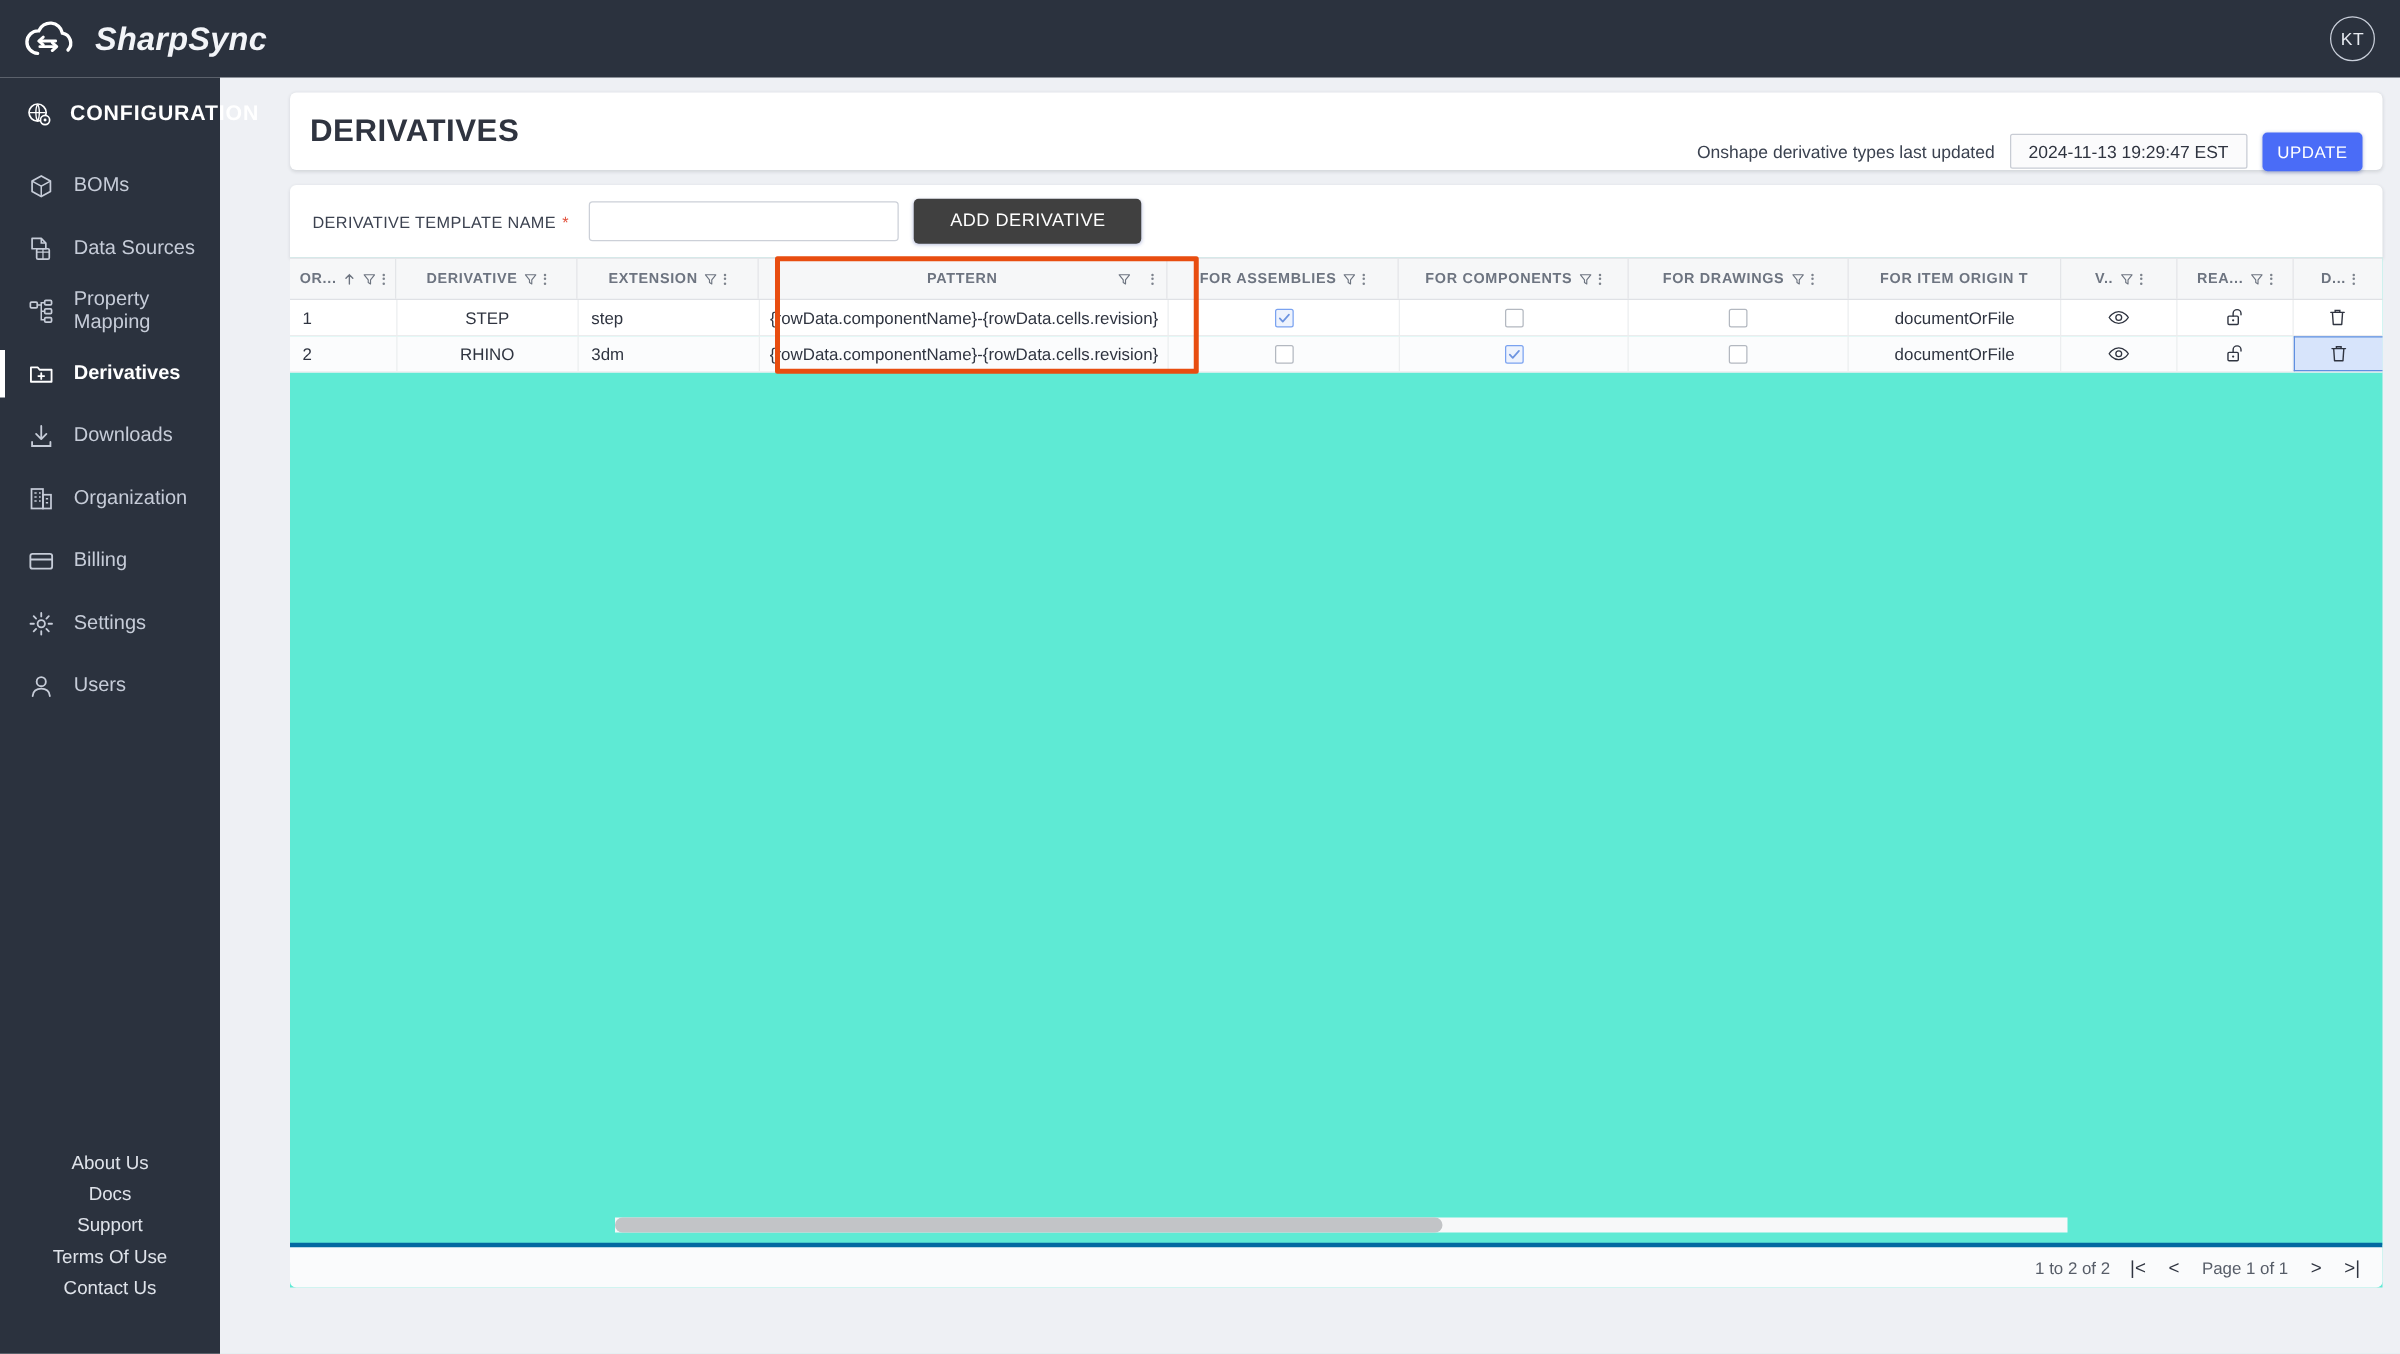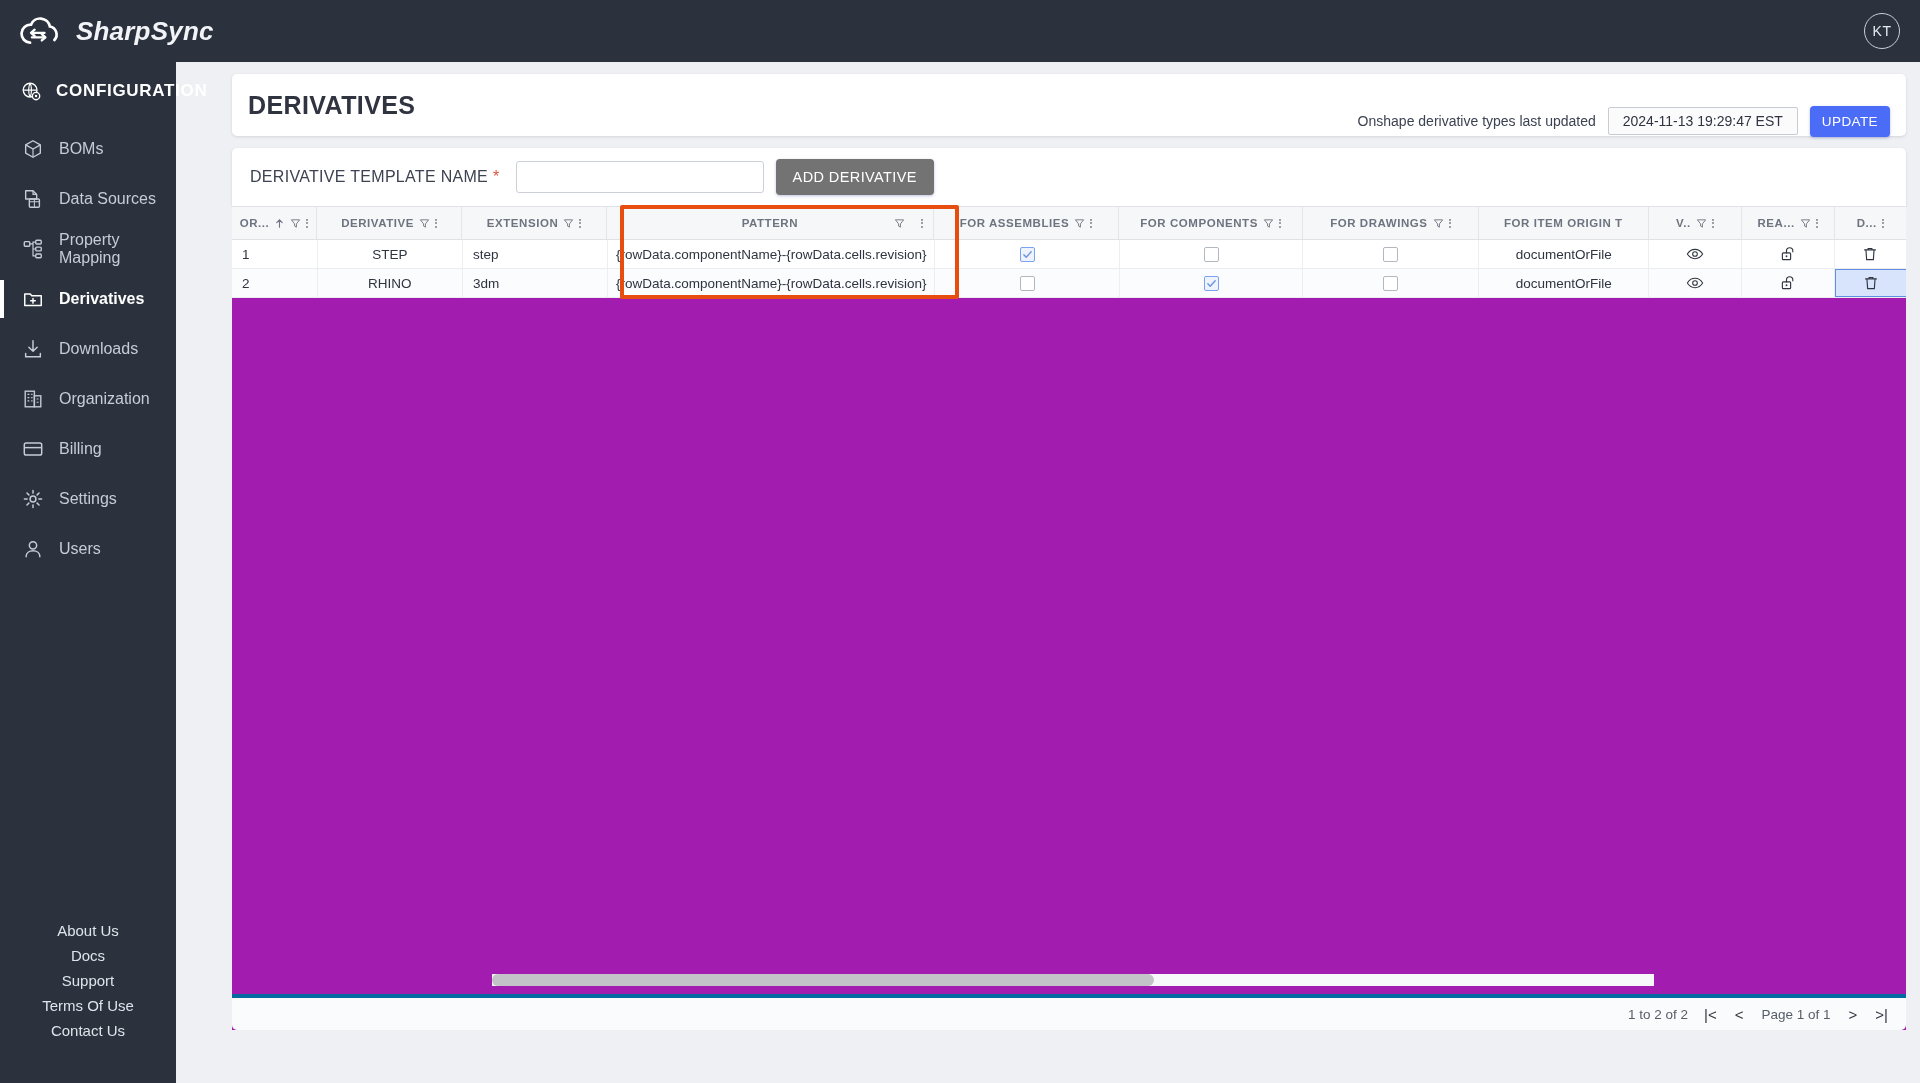--- a/index.html
+++ b/index.html
@@ -91,39 +91,39 @@
     padding: 8px 12px; cursor: pointer;
     box-shadow: 0 1px 3px rgba(40,60,150,.3);
     font-family: "Liberation Sans", sans-serif;
   }
 
   .form-card {
     margin-top: 12px; height: 58px;
     display: flex; align-items: center; padding: 0 10px;
     border-radius: 5px 5px 0 0;
   }
-  .form-label { font-size: 16px; color: #3c4250; letter-spacing: .3px; padding-left: 8px; }
+  .form-label { font-size: 13px; color: #3c4250; letter-spacing: .3px; padding-left: 8px; }
   .req { color: #e2503b; margin-left: 5px; }
   .name-input {
     margin-left: 16px; width: 248px; height: 32px;
     border: 1px solid #ccd0d8; border-radius: 3px;
     background: #fff; font-size: 14px; padding: 0 8px;
     font-family: "Liberation Sans", sans-serif; outline: none;
   }
   .btn-add {
-    margin-left: 12px; background: #737373; color: #fff;
+    margin-left: 12px; background: #404040; color: #fff;
     border: none; border-radius: 4px; font-size: 14.5px;
-    letter-spacing: .4px; padding: 10px 17px; cursor: pointer;
+    letter-spacing: .4px; padding: 10px 29px; cursor: pointer;
     box-shadow: 0 1px 3px rgba(40,60,150,.3);
     font-family: "Liberation Sans", sans-serif;
   }
 
   
   .grid-wrap {
-    background: #a21caf; height: 824px;
+    background: #5eead4; height: 824px;
     display: flex; flex-direction: column; position: relative;
     border-radius: 0;
   }
   .grid-head {
     display: flex; height: 34px; align-items: stretch;
     background: #f6f7f8; border-top: 1px solid #dfe1e5;
     border-bottom: 1px solid #dfe1e5;
     flex: 0 0 34px;
   }
   .hc {

